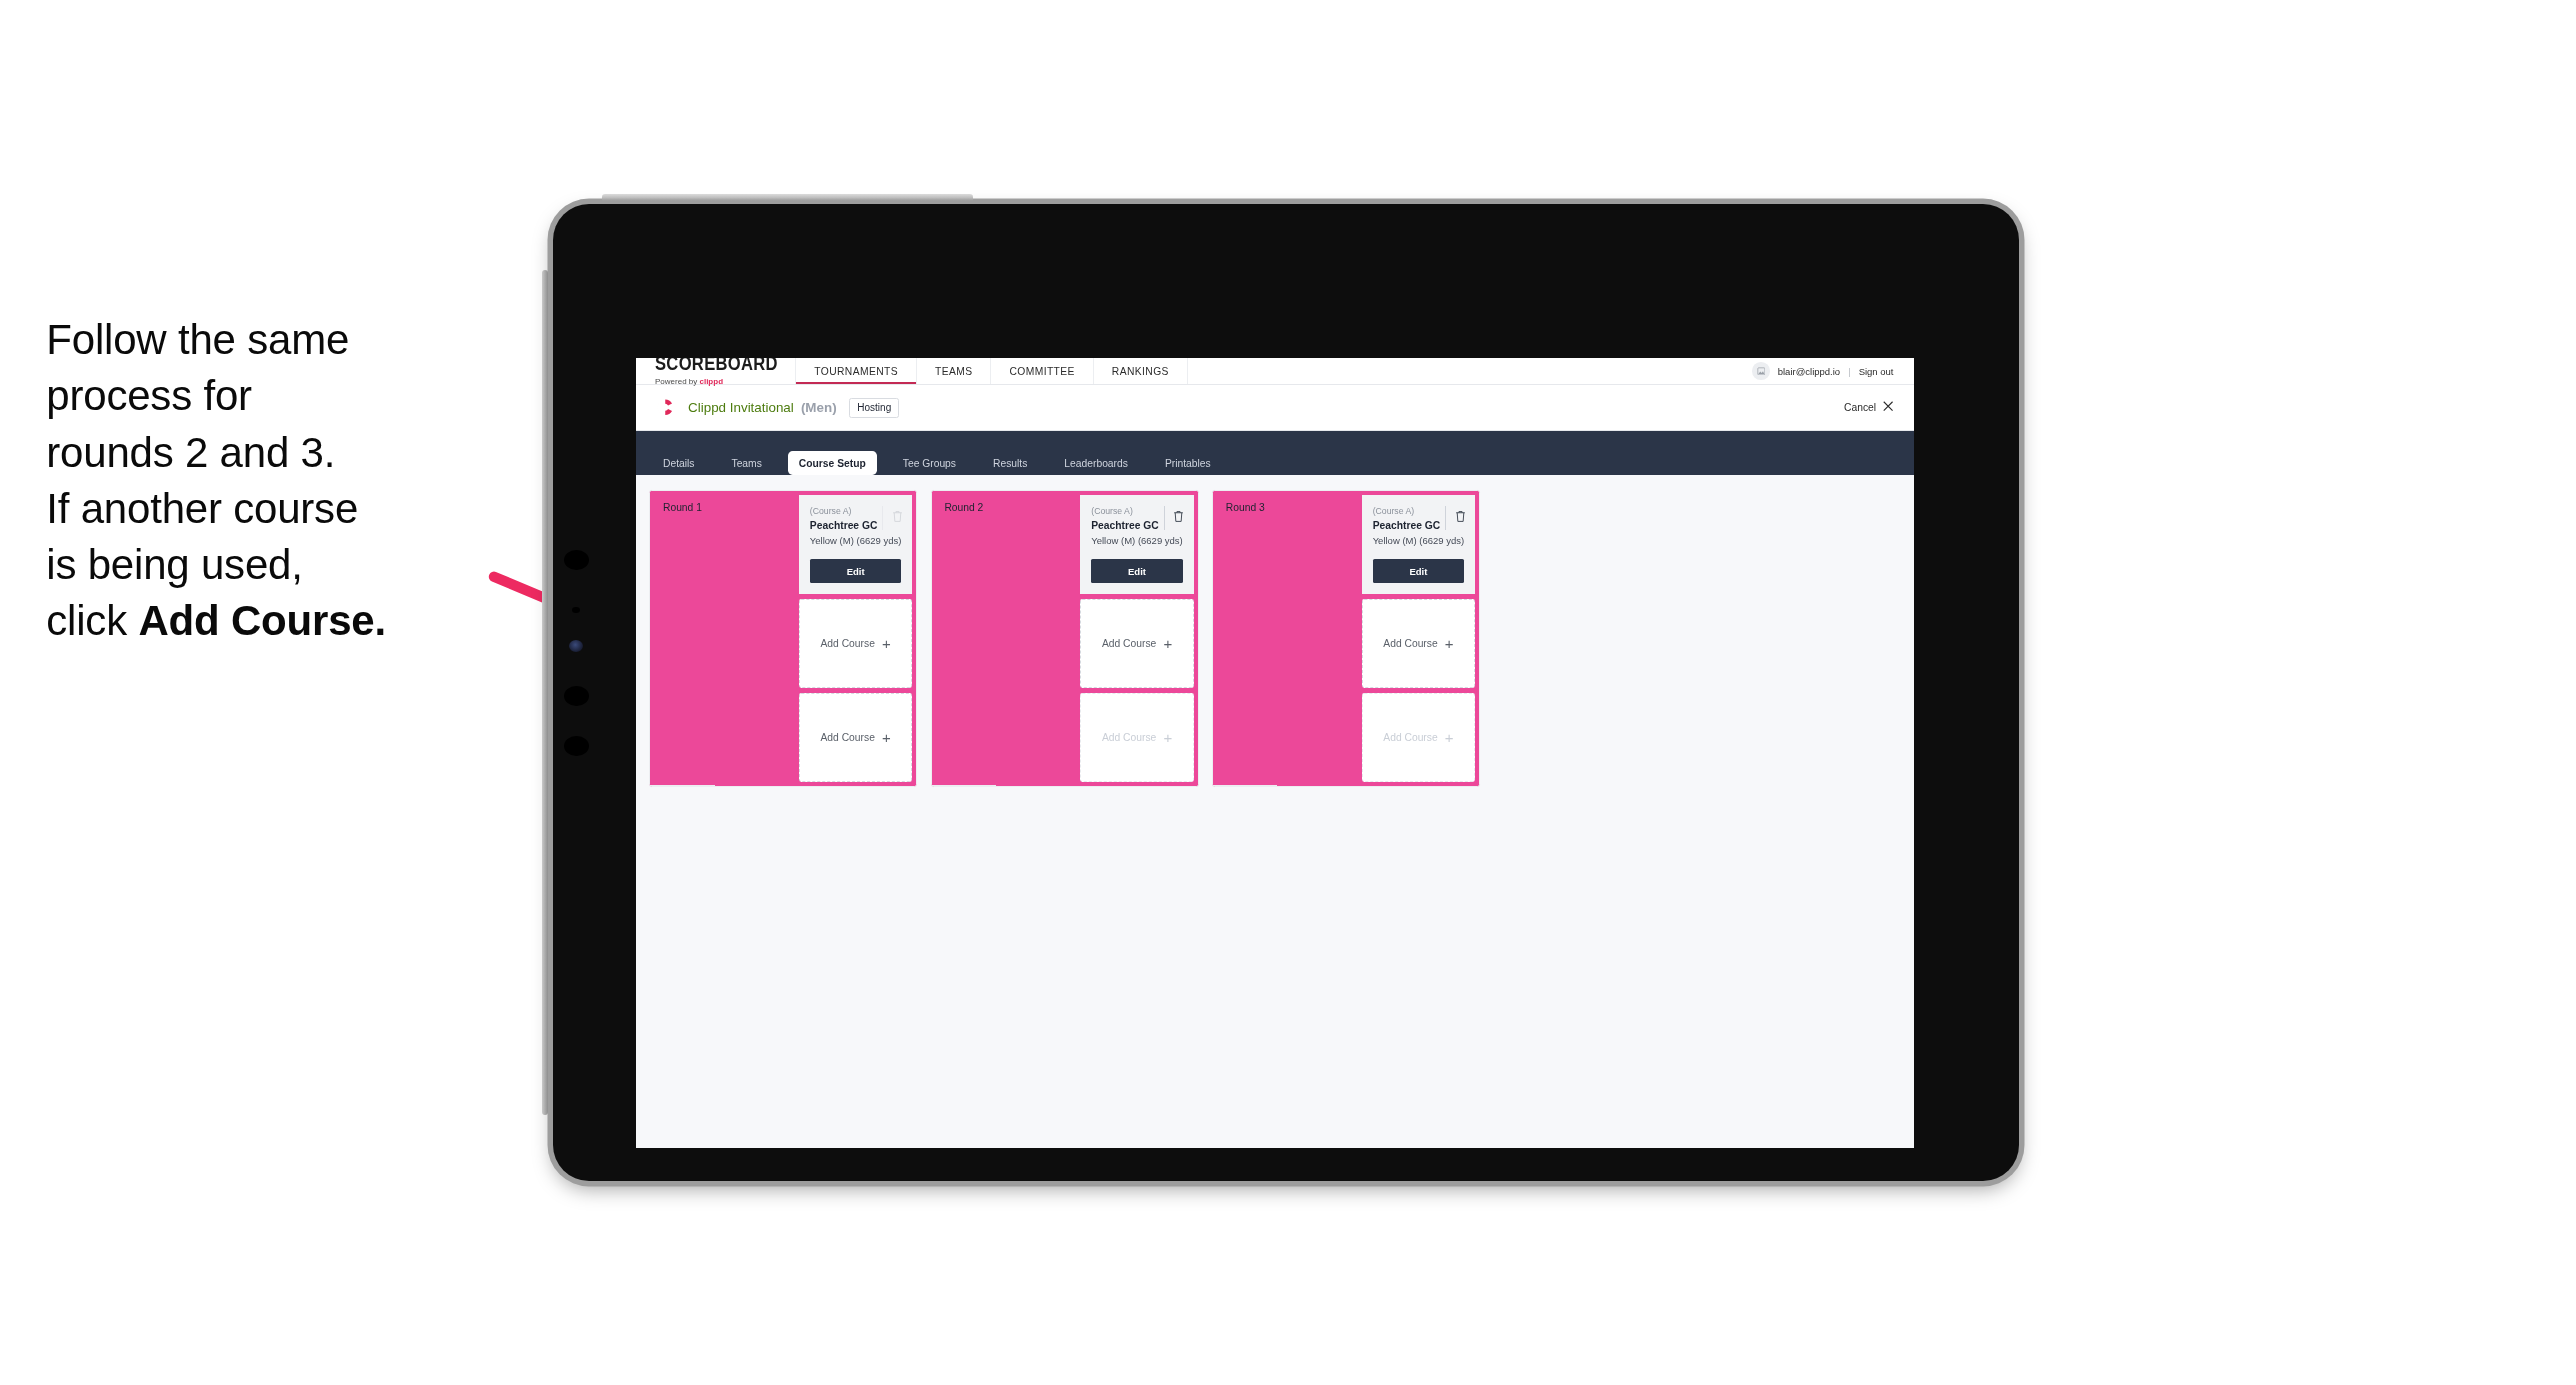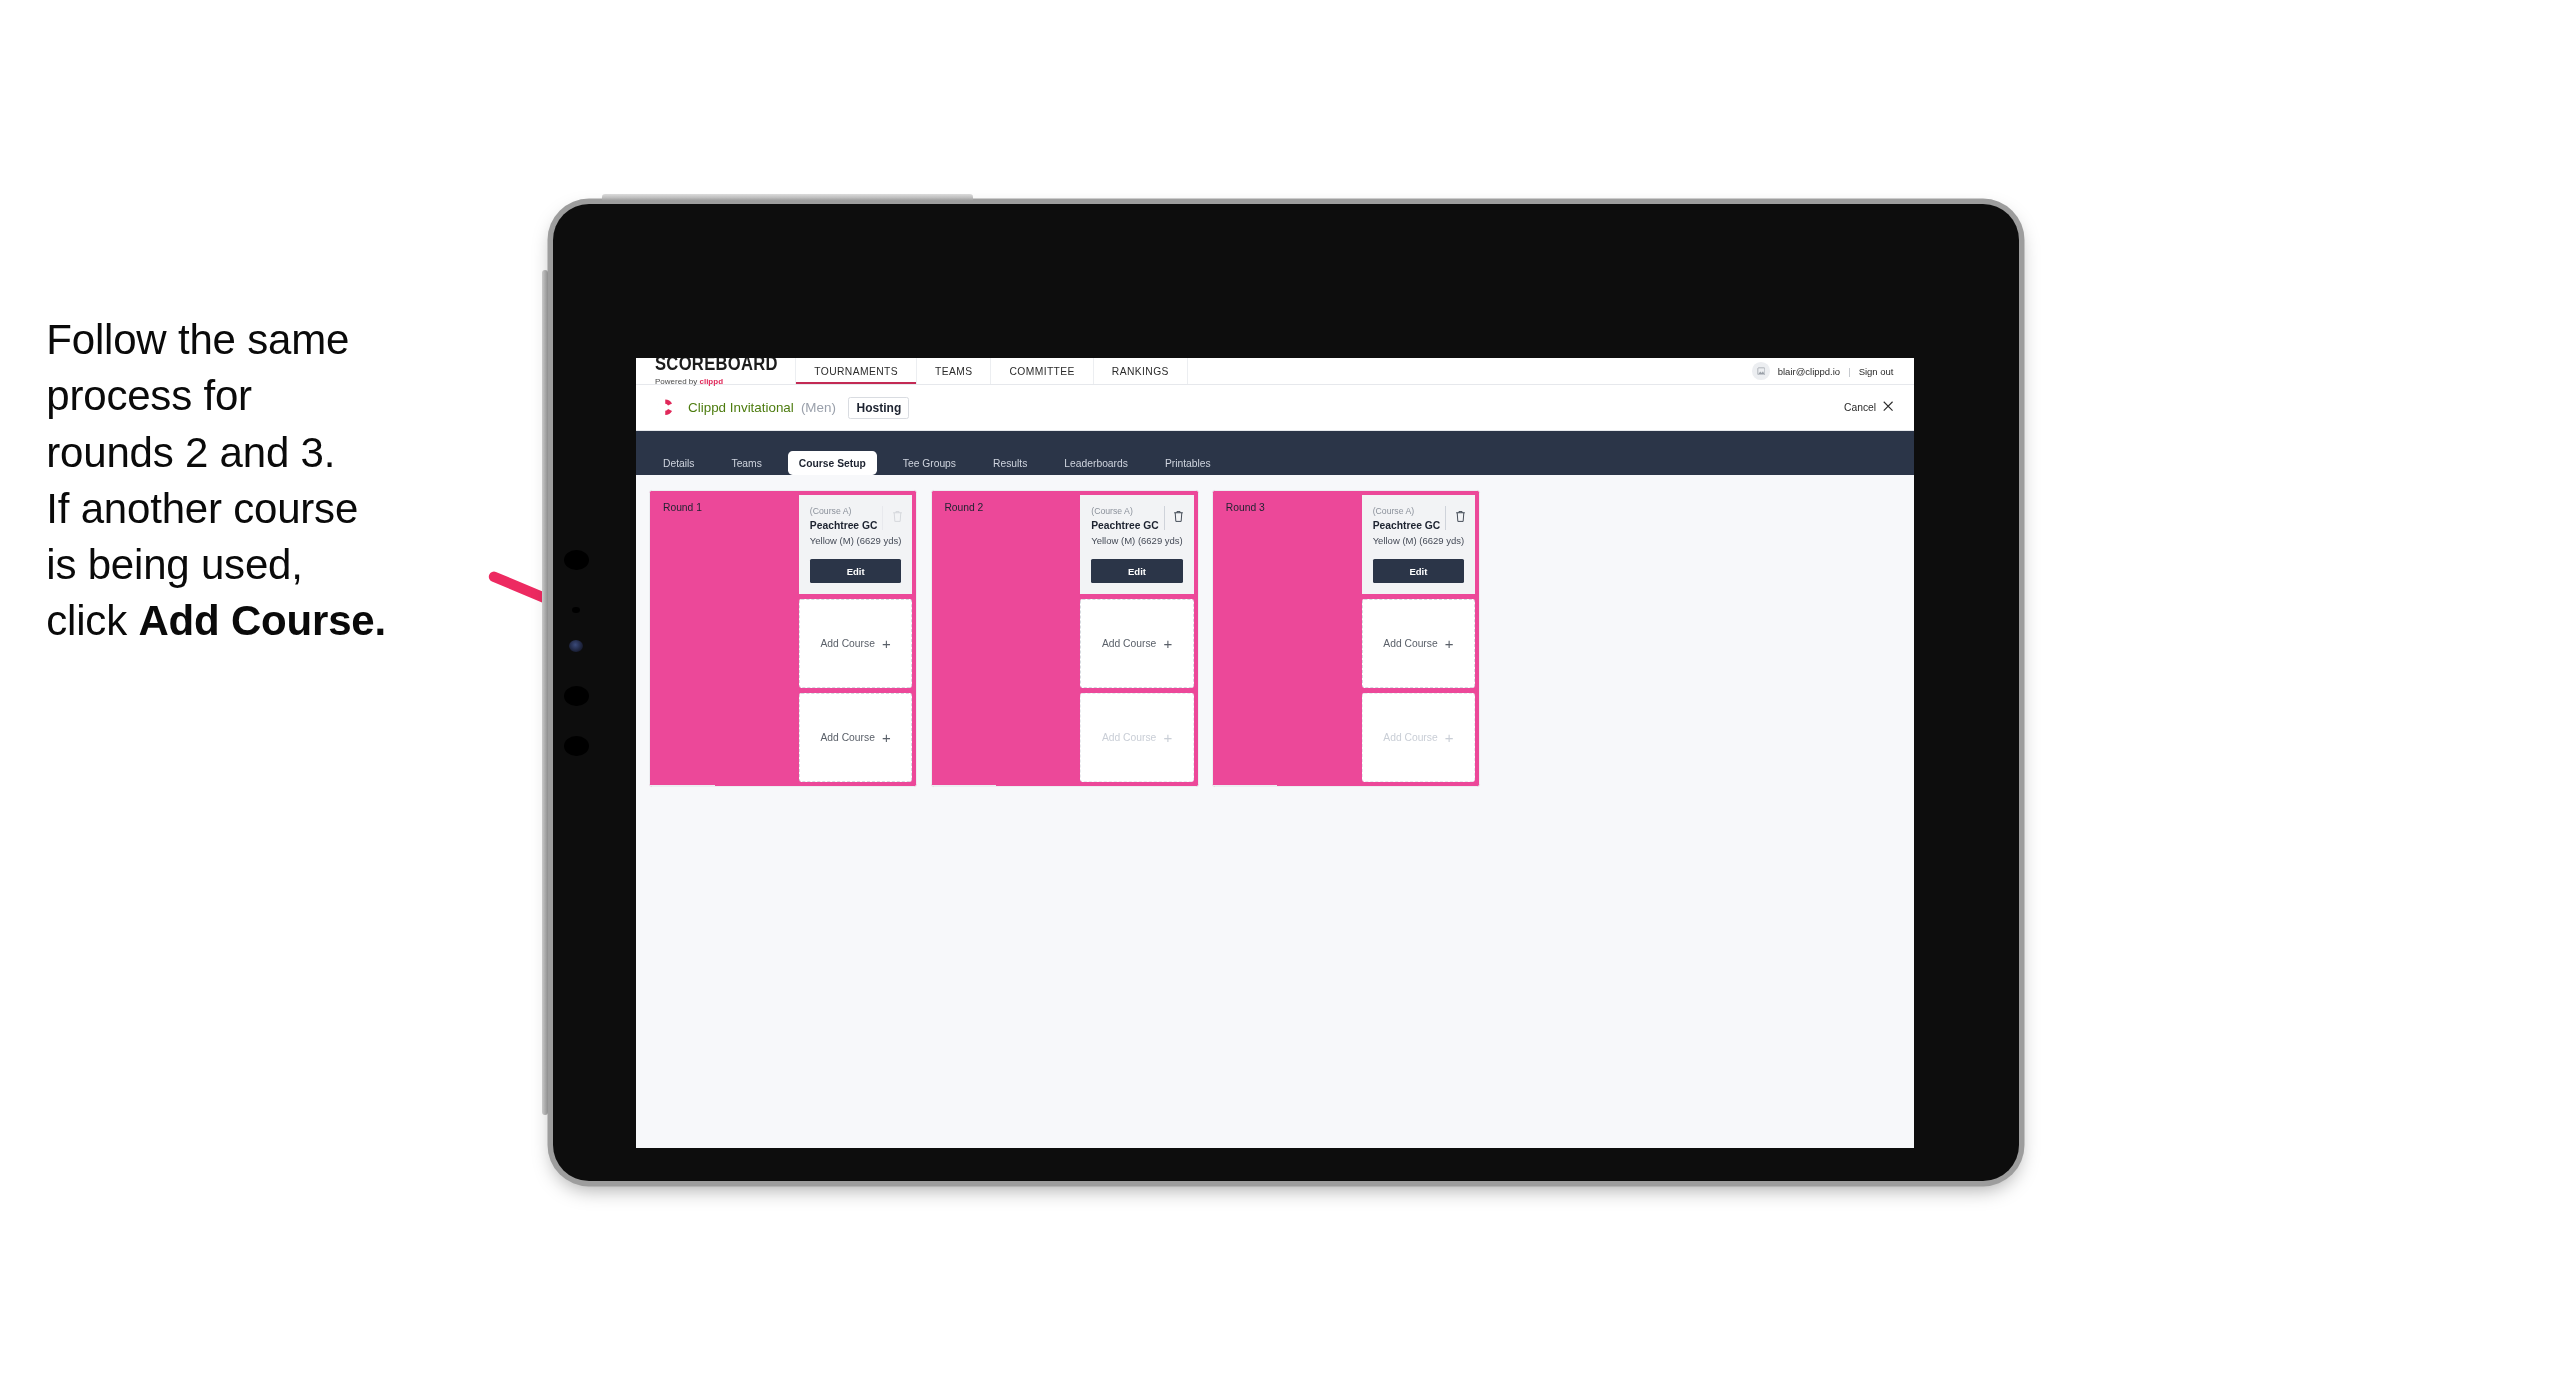--- a/index.html
+++ b/index.html
@@ -133,24 +133,24 @@
     height: 46px; background: #ffffff;
     display: flex; align-items: center;
     padding: 0 20.5px 0 19px;
     border-bottom: 0.8px solid #e6e8ec;
   }
   .logo-c {
     width: 20.5px; height: 20.5px; margin-right: 12.6px;
     position: relative; flex: none;
   }
   .tour-name { font-size: 13.4px; color: #4d7c0f; }
-  .tour-gender { font-size: 13.4px; color: #9aa0ab; margin-left: 7.1px; }
+  .tour-gender { font-size: 13.4px; color: #9aa0ab; margin-left: 7.1px; font-weight: bold; }
   .hosting-badge {
     margin-left: 12.6px;
-    font-size: 12px; font-weight: bold; color: #1d2330;
+    font-size: 10px; font-weight: normal; color: #1d2330;
     border: 0.8px solid #d9dce1; border-radius: 2.4px;
     padding: 4px 7.1px; line-height: 1;
   }
   .cancel {
     margin-left: auto;
     display: flex; align-items: center; gap: 7.1px;
     font-size: 10.3px; color: #2b2b2b; cursor: pointer;
   }
 
   

